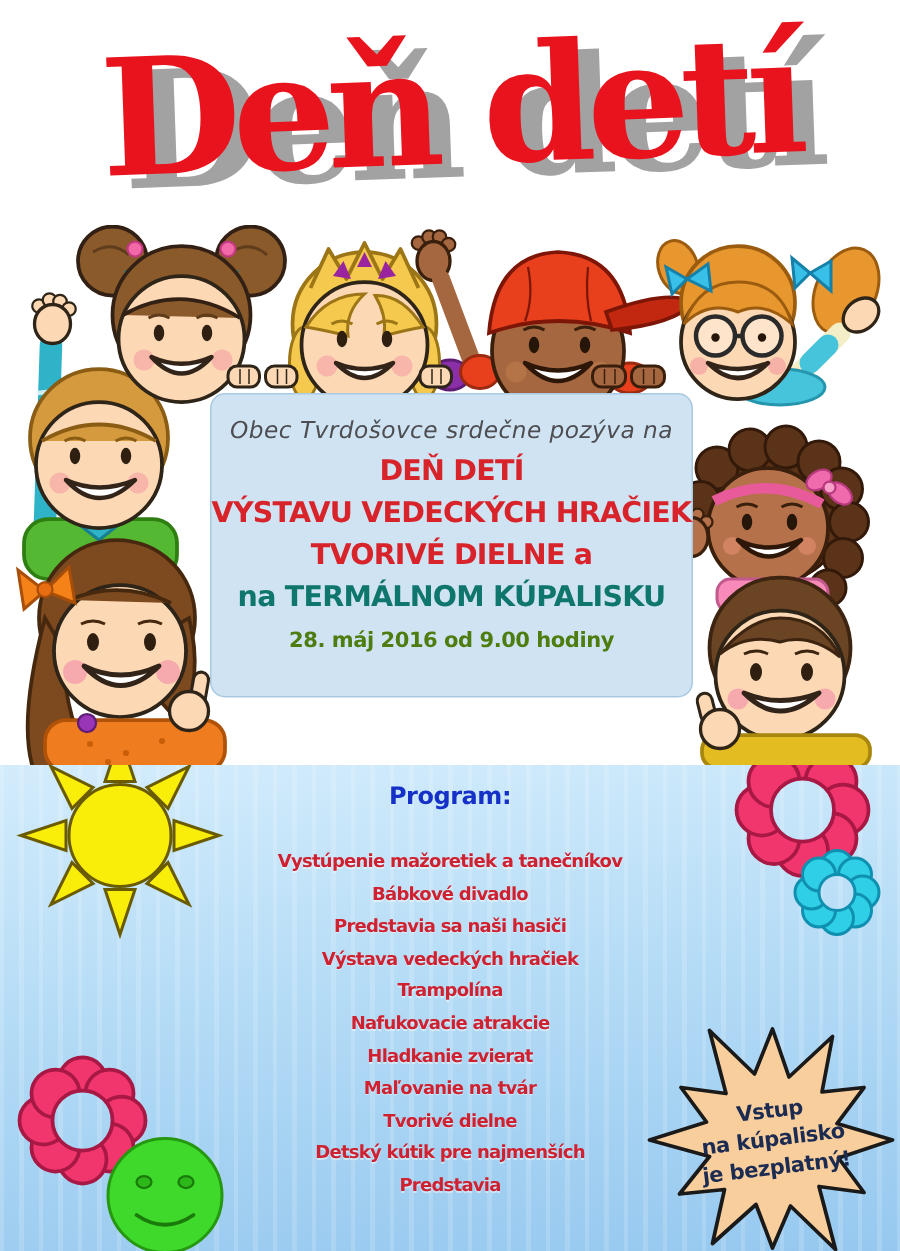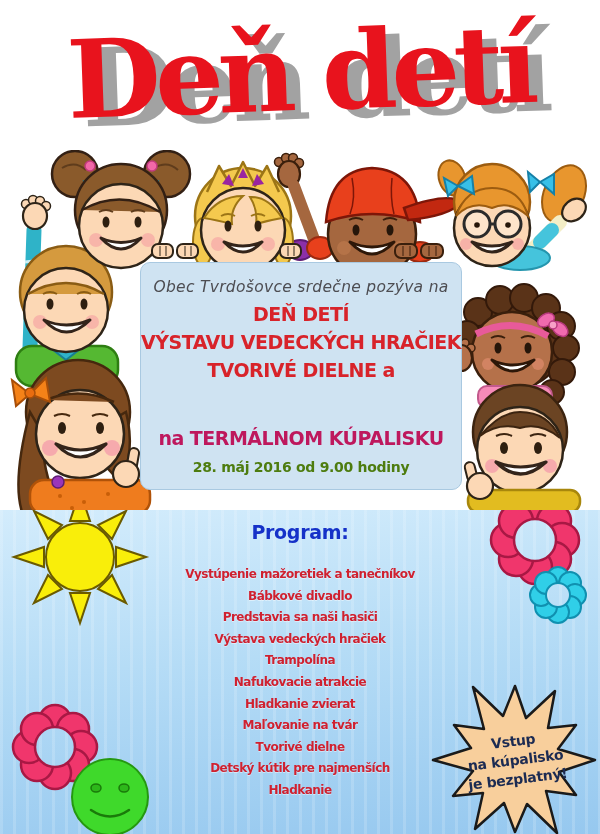--- a/index.html
+++ b/index.html
@@ -6,36 +6,36 @@
   #poster{position:relative;width:600px;height:834px;overflow:hidden;background:#fff;
           font-family:"DejaVu Sans","Liberation Sans",sans-serif;}
   
   #top-section{position:absolute;left:0;top:0;width:600px;height:510px;background:#fff;overflow:hidden;z-index:1;}
   #main-title{position:absolute;left:0;top:8px;width:600px;text-align:center;z-index:6;
       font-family:"DejaVu Serif","Liberation Serif",serif;font-weight:bold;
       font-size:108px;letter-spacing:-6px;color:#e8131d;line-height:1.2;
       text-shadow:14px 9px 0 #a2a2a2;transform:rotate(-2deg);}
   #kids-svg{position:absolute;left:0;top:150px;width:600px;height:362px;z-index:2;}
   
-  #panel{position:absolute;left:140px;top:262px;width:322px;height:228px;z-index:5;
+  #panel{position:absolute;left:140px;top:262px;width:322px;height:203px;z-index:5;
       background:#cfe3f2;border:1px solid #a9c9e1;border-radius:10px;text-align:center;
       box-sizing:border-box;padding-top:11px;}
   .panel-invite{font-size:15.5px;font-style:italic;color:#4d4d52;letter-spacing:.3px;
       line-height:26px;}
   .panel-line{font-weight:bold;font-size:19px;letter-spacing:-0.5px;line-height:28px;}
   .pl-red{color:#d8232a;}
-  .pl-blue{color:#be185d;margin-top:40px;}
+  .pl-blue{color:#0f766e;}
   .panel-date{font-weight:bold;font-size:14px;color:#4d7c0f;letter-spacing:-0.3px;line-height:30px;}
   
   #bottom-section{position:absolute;left:0;top:510px;width:600px;height:324px;z-index:7;overflow:hidden;
       background:
         repeating-linear-gradient(90deg, rgba(255,255,255,.16) 0 3px, rgba(255,255,255,0) 3px 13px),
         linear-gradient(175deg,#d3ecfc 0%,#b5dcf6 45%,#96c8ef 100%);}
   #program-heading{position:absolute;left:0;top:11px;width:600px;text-align:center;
-      font-weight:bold;font-size:19px;letter-spacing:-0.3px;color:#1531c8;}
+      font-weight:bold;font-size:16px;letter-spacing:-0.3px;color:#1531c8;}
   #program-list{position:absolute;left:0;top:54px;width:600px;text-align:center;}
   .program-item{font-weight:bold;font-size:12px;letter-spacing:-0.5px;line-height:21.6px;
       color:#cf2130;text-shadow:0 1px 0 rgba(255,255,255,.45);}
   
   .deco{position:absolute;}
   #sun-svg{left:10px;top:-23px;}
   #flower-pink-top{left:480px;top:-25px;}
   #flower-cyan{left:523px;top:50px;}
   #flower-pink-bottom{left:0px;top:182px;}
   #smiley-svg{left:65px;top:242px;}
@@ -374,16 +374,16 @@
       <div class="program-item">Vystúpenie mažoretiek a tanečníkov</div>
       <div class="program-item">Bábkové divadlo</div>
       <div class="program-item">Predstavia sa naši hasiči</div>
       <div class="program-item">Výstava vedeckých hračiek</div>
       <div class="program-item">Trampolína</div>
       <div class="program-item">Nafukovacie atrakcie</div>
       <div class="program-item">Hladkanie zvierat</div>
       <div class="program-item">Maľovanie na tvár</div>
       <div class="program-item">Tvorivé dielne</div>
       <div class="program-item">Detský kútik pre najmenších</div>
-      <div class="program-item">Hladkanie</div>
+      <div class="program-item">Predstavia</div>
     </div>
   </div>
 </div>
 
 </body></html>

